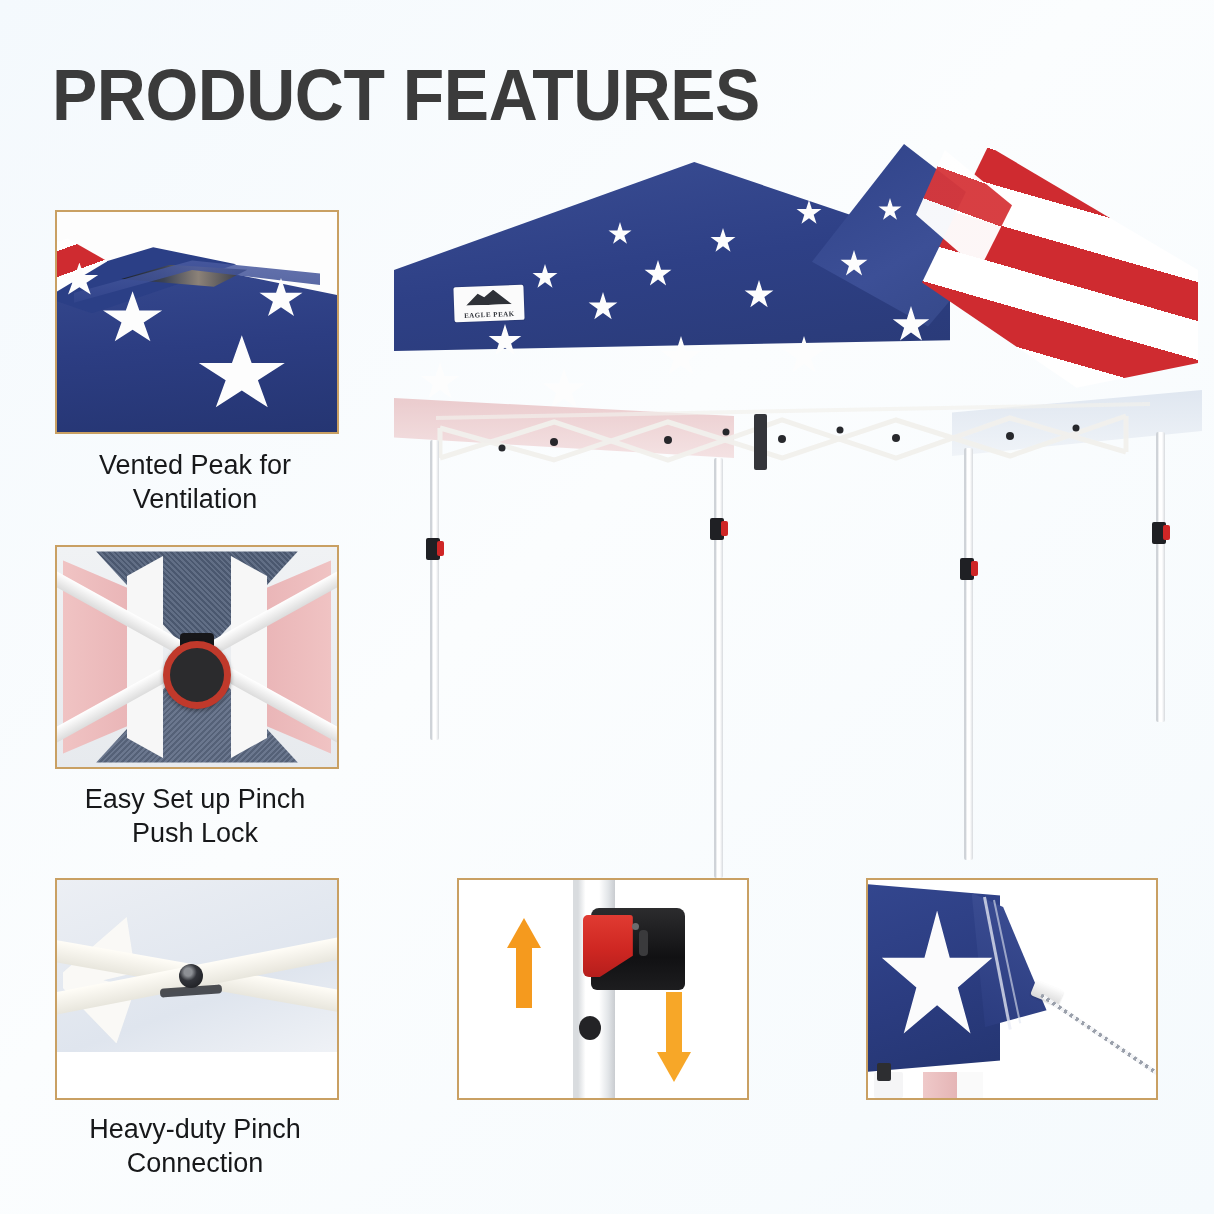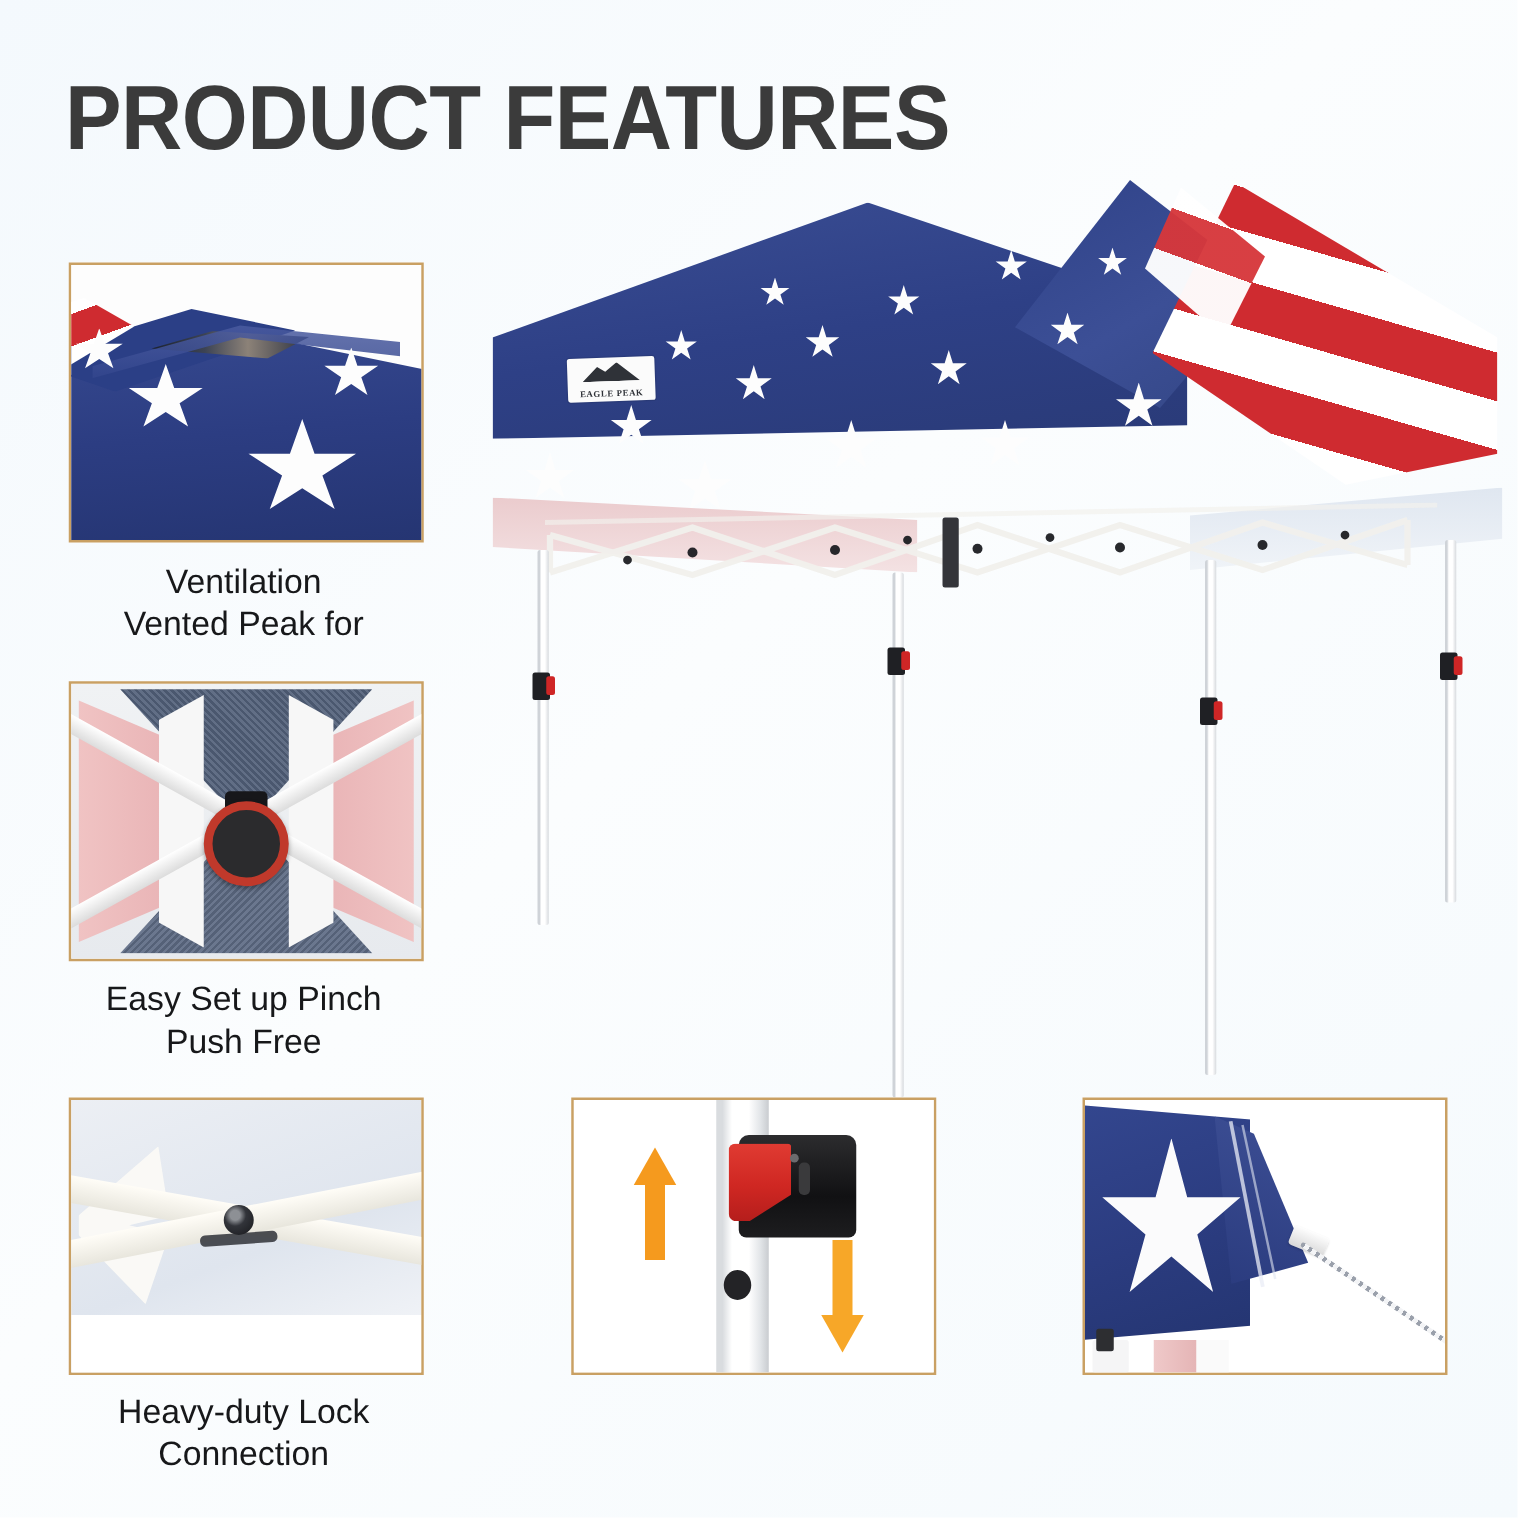--- a/index.html
+++ b/index.html
@@ -390,57 +390,57 @@
       <div class="stripeR"></div>
       <div class="vent"></div>
       <div class="ridge"></div>
       <div class="star" style="left:16%;top:36%;width:22%;height:25%;"></div>
       <div class="star" style="left:50%;top:56%;width:32%;height:36%;"></div>
       <div class="star" style="left:72%;top:30%;width:16%;height:19%;"></div>
       <div class="star" style="left:1%;top:23%;width:14%;height:16%;"></div>
     </div>
   </div>
   <div class="caption" style="left:40px;top:448px;width:310px;">
+    <div>Vented Peak for</div>
     <div>Ventilation</div>
-    <div>Vented Peak for</div>
   </div>
 
   <div class="frame p2" style="left:55px;top:545px;width:280px;height:220px;">
     <div class="photo">
       <div class="bg"></div>
       <div class="meshTop"></div>
       <div class="meshBot"></div>
       <div class="panelL"></div>
       <div class="panelR"></div>
       <div class="panelW1"></div>
       <div class="panelW2"></div>
       <div class="trussA"></div>
       <div class="trussB"></div>
       <div class="hubSq"></div>
       <div class="hubCircle"></div>
     </div>
   </div>
   <div class="caption" style="left:40px;top:782px;width:310px;">
     <div>Easy Set up Pinch</div>
-    <div>Push Free</div>
+    <div>Push Lock</div>
   </div>
 
   <div class="frame p3" style="left:55px;top:878px;width:280px;height:218px;">
     <div class="photo">
       <div class="bg"></div>
       <div class="wing"></div>
       <div class="barA"></div>
       <div class="barB"></div>
       <div class="plate"></div>
       <div class="bolt"></div>
       <div class="white"></div>
     </div>
   </div>
   <div class="caption" style="left:35px;top:1112px;width:320px;">
-    <div>Heavy-duty Lock</div>
+    <div>Heavy-duty Pinch</div>
     <div>Connection</div>
   </div>
 
   <div class="frame p4" style="left:457px;top:878px;width:288px;height:218px;">
     <div class="photo">
       <div class="bg"></div>
       <div class="pole"></div>
       <div class="housing"></div>
       <div class="redbtn"></div>
       <div class="screw"></div>

